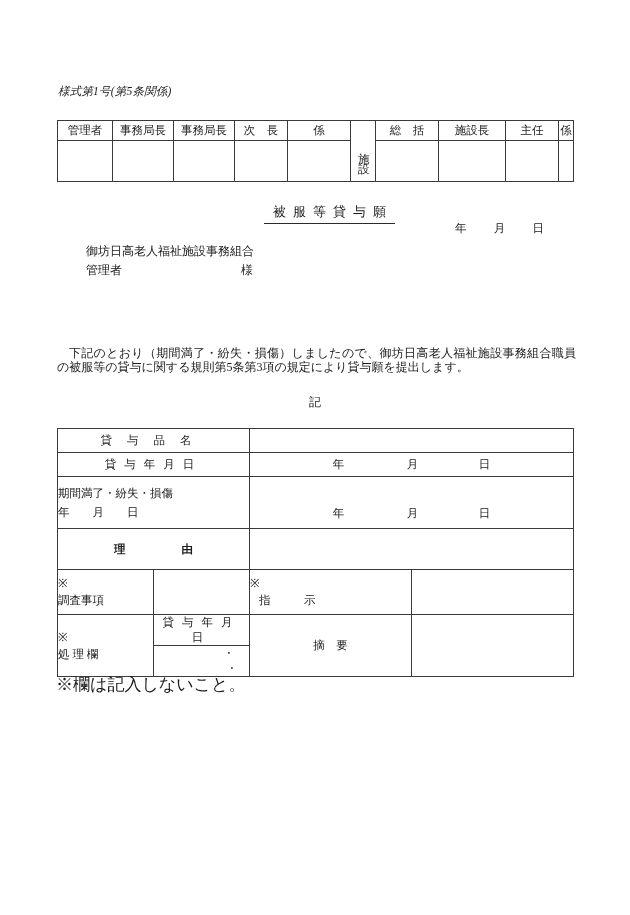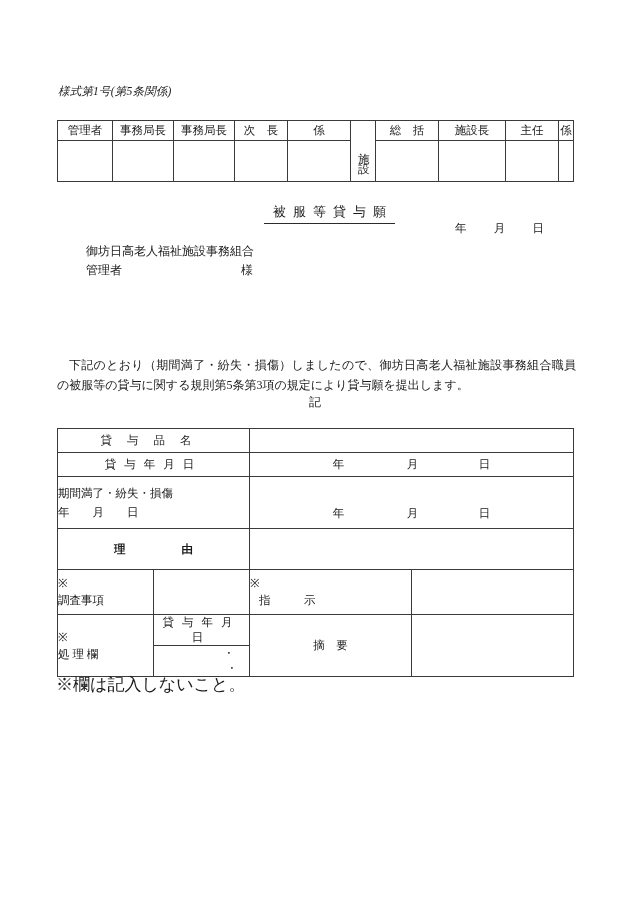--- a/index.html
+++ b/index.html
@@ -126,24 +126,24 @@
     border-radius: 50%;
     font-size: 9px;
     line-height: 13px;
     text-align: center;
   }
 
   
   .body-text {
     position: absolute;
     left: 57px;
-    top: 355px;
+    top: 346px;
     width: 519px;
     font-size: 12px;
-    line-height: 20px;
+    line-height: 14px;
     text-align: justify;
   }
   .body-text .indent { padding-left: 12px; }
   .ki-line {
     position: absolute;
     left: 0;
     right: 0;
     top: 394px;
     text-align: center;
     font-size: 12px;

